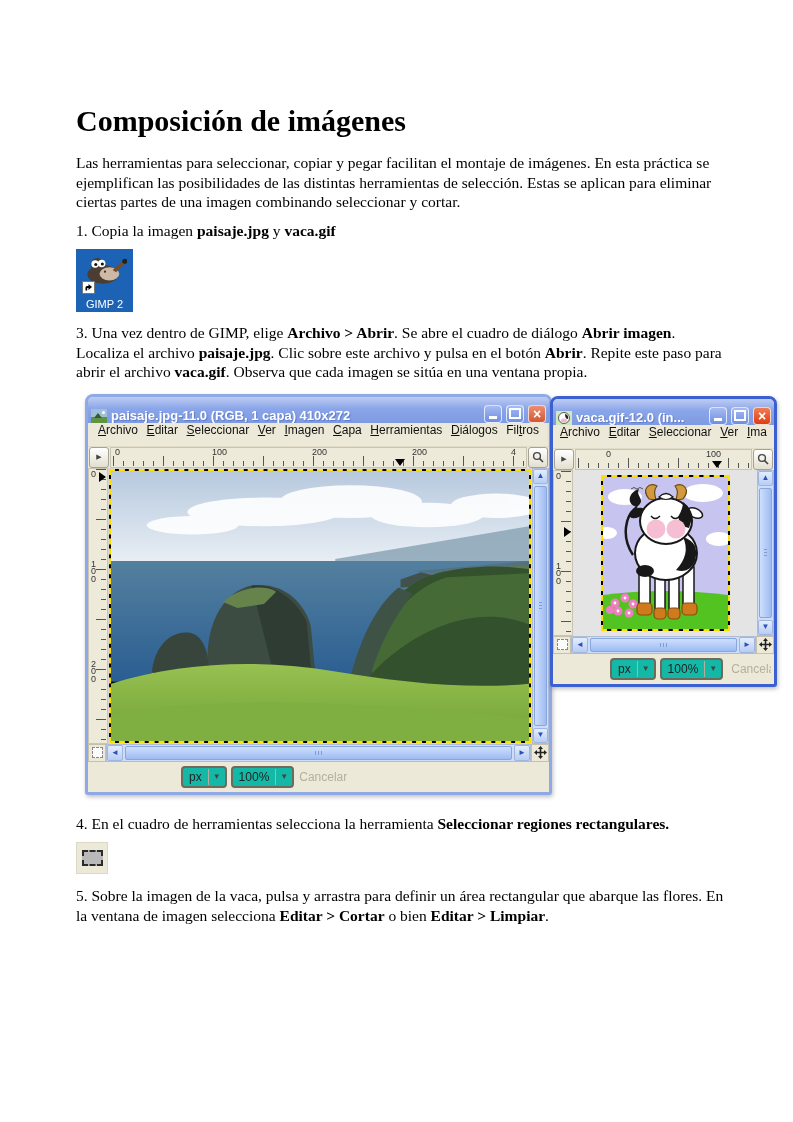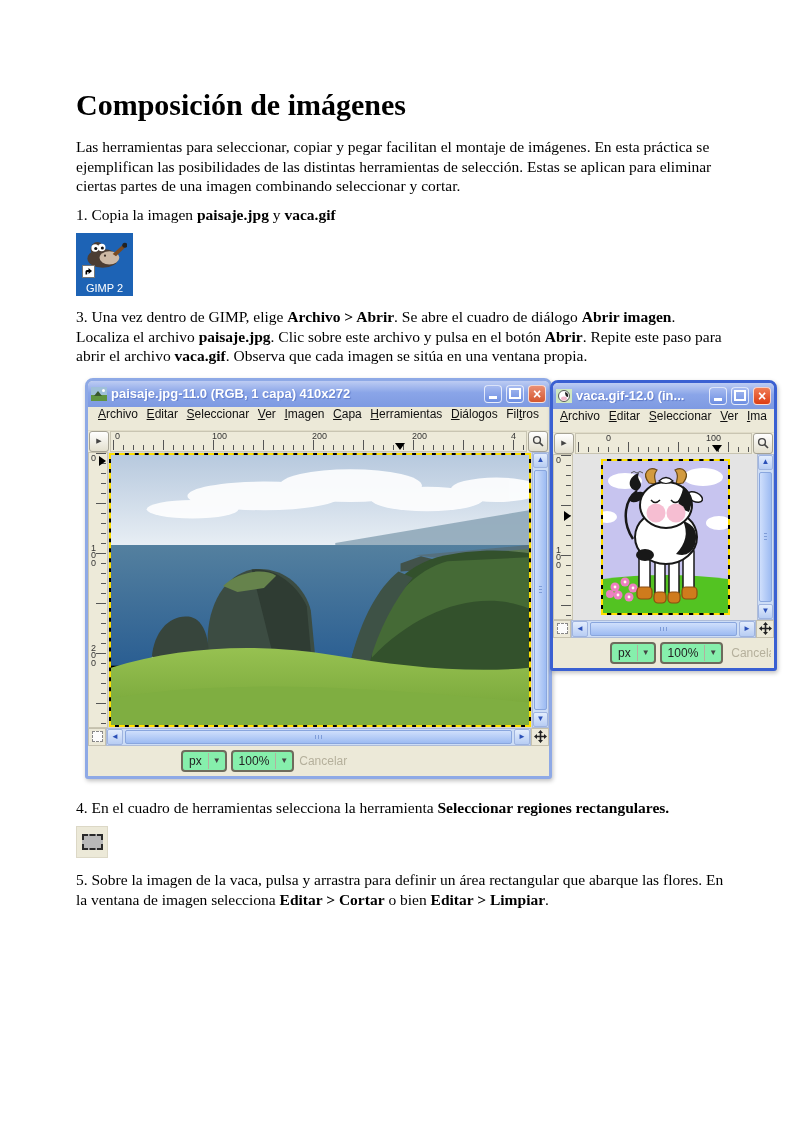--- a/index.html
+++ b/index.html
@@ -1,39 +1,39 @@
 <!DOCTYPE html>
 <html><head>
 <meta charset="utf-8">
 <style>
   html,body{margin:0;padding:0;background:#888;}
   .page{width:793px;height:1122px;background:#fff;position:relative;margin:0 auto;
         font-family:"Liberation Serif",serif;color:#000;overflow:hidden;}
-  .content{position:absolute;left:76px;top:88px;width:648px;}
+  .content{position:absolute;left:76px;top:104px;width:648px;}
   h1{font-size:30px;line-height:34px;margin:0 0 15px;font-weight:bold;}
   p{font-size:15.5px;line-height:19.5px;margin:0 0 9px;}
   .bold{font-weight:bold;}
 
   
   .gimp-tile{width:57px;height:63px;background:#1d63b5;margin:5px 0 11px;position:relative;
              display:flex;flex-direction:column;align-items:center;justify-content:flex-start;}
   .wilber{width:44px;height:30px;margin-top:6px;}
   .shortcut{position:absolute;left:6px;bottom:18px;width:11px;height:11px;background:#fff;
             border:1px solid #777;display:flex;align-items:center;justify-content:center;}
   .tile-label{position:absolute;bottom:2px;left:0;right:0;text-align:center;color:#fff;
               font-family:"Liberation Sans",sans-serif;font-size:11px;}
 
   
   .shots{position:relative;height:414px;margin:3px 0 9px;}
   .win{position:absolute;border-radius:8px 8px 3px 3px;font-family:"Liberation Sans",sans-serif;
        background:#ece9d8;box-shadow:1px 2px 4px rgba(0,0,0,.25);}
   .pwin{left:9px;top:3px;width:461px;border:3px solid #8ea9e6;}
   .vwin{left:474px;top:5px;width:221px;border:3px solid #3a60d2;}
 
-  .titlebar{height:26px;display:flex;align-items:center;gap:4px;padding:0 3px;
+  .titlebar{height:26px;display:flex;align-items:flex-end;gap:4px;padding:0 3px;
             background:linear-gradient(180deg,#bdccf3 0%,#8aa5e8 45%,#7e9ae2 100%);
             border-radius:5px 5px 0 0;}
   .ticon{width:16px;height:14px;flex:0 0 auto;display:block;}
   .ttext{flex:1;color:#fff;font-weight:bold;font-size:13px;white-space:nowrap;overflow:hidden;
          text-shadow:1px 1px 1px #5f7ac9;}
   .wbtn{width:18px;height:18px;border-radius:4px;border:1px solid rgba(255,255,255,.75);
         display:flex;align-items:center;justify-content:center;flex:0 0 auto;
         background:linear-gradient(180deg,#a7bbf0,#6d8ee2);box-sizing:border-box;}
   .wbtn.close{background:linear-gradient(180deg,#ea8f74,#d4572f);}
   .vwin .wbtn.close{background:linear-gradient(180deg,#f07d55,#dd3d14);}
@@ -106,21 +106,21 @@
           background:linear-gradient(180deg,#cfdffc,#9dbbf2);border:1px solid #89a6de;}
   .hthumb::after{content:"";position:absolute;top:4px;bottom:4px;left:50%;width:8px;margin-left:-4px;
           background:repeating-linear-gradient(90deg,#7e9cd8 0 1px,transparent 1px 3px);}
   .qmask,.movebtn{width:18px;display:flex;align-items:center;justify-content:center;
           background:#ece9d8;border:1px solid #c5c1ae;box-sizing:border-box;}
   .qicon{width:9px;height:9px;background:#fcfcfc;border:1px dashed #888;display:block;}
 
   .statusbar{height:30px;display:flex;align-items:center;gap:4px;padding:0 3px;background:#ece9d8;}
   .sspacer{flex:0 0 auto;}
   .pwin .sspacer{width:86px;}.vwin .sspacer{width:50px;}
-  .dd{height:22px;display:flex;align-items:center;background:#86efac;border:2px solid #6e6b5c;
+  .dd{height:22px;display:flex;align-items:center;background:#14b8a6;border:2px solid #6e6b5c;
       border-radius:4px;box-sizing:border-box;flex:0 0 auto;}
   .ddt{font-size:12px;color:#222;padding:0 6px;font-weight:normal;}
   .dda{font-style:normal;font-size:8px;color:#444;padding:0 4px;border-left:1px solid #b4b0a0;line-height:16px;}
   .sfield{flex:1;height:22px;line-height:20px;background:#fff;border:1px solid #8d8a7b;border-radius:3px;
       box-sizing:border-box;padding:0 6px;font-size:12px;color:#222;white-space:nowrap;overflow:hidden;}
   .cancel{flex:0 0 auto;width:50px;text-align:center;font-size:12px;color:#b5b09c;overflow:hidden;white-space:nowrap;}
   .vwin .cancel{flex:1;width:auto;text-align:left;padding-left:4px;}
 
   
   .tool-tile{width:30px;height:30px;background:#ece9d8;border:1px solid #dcd8c6;margin:3px 0 12px;

